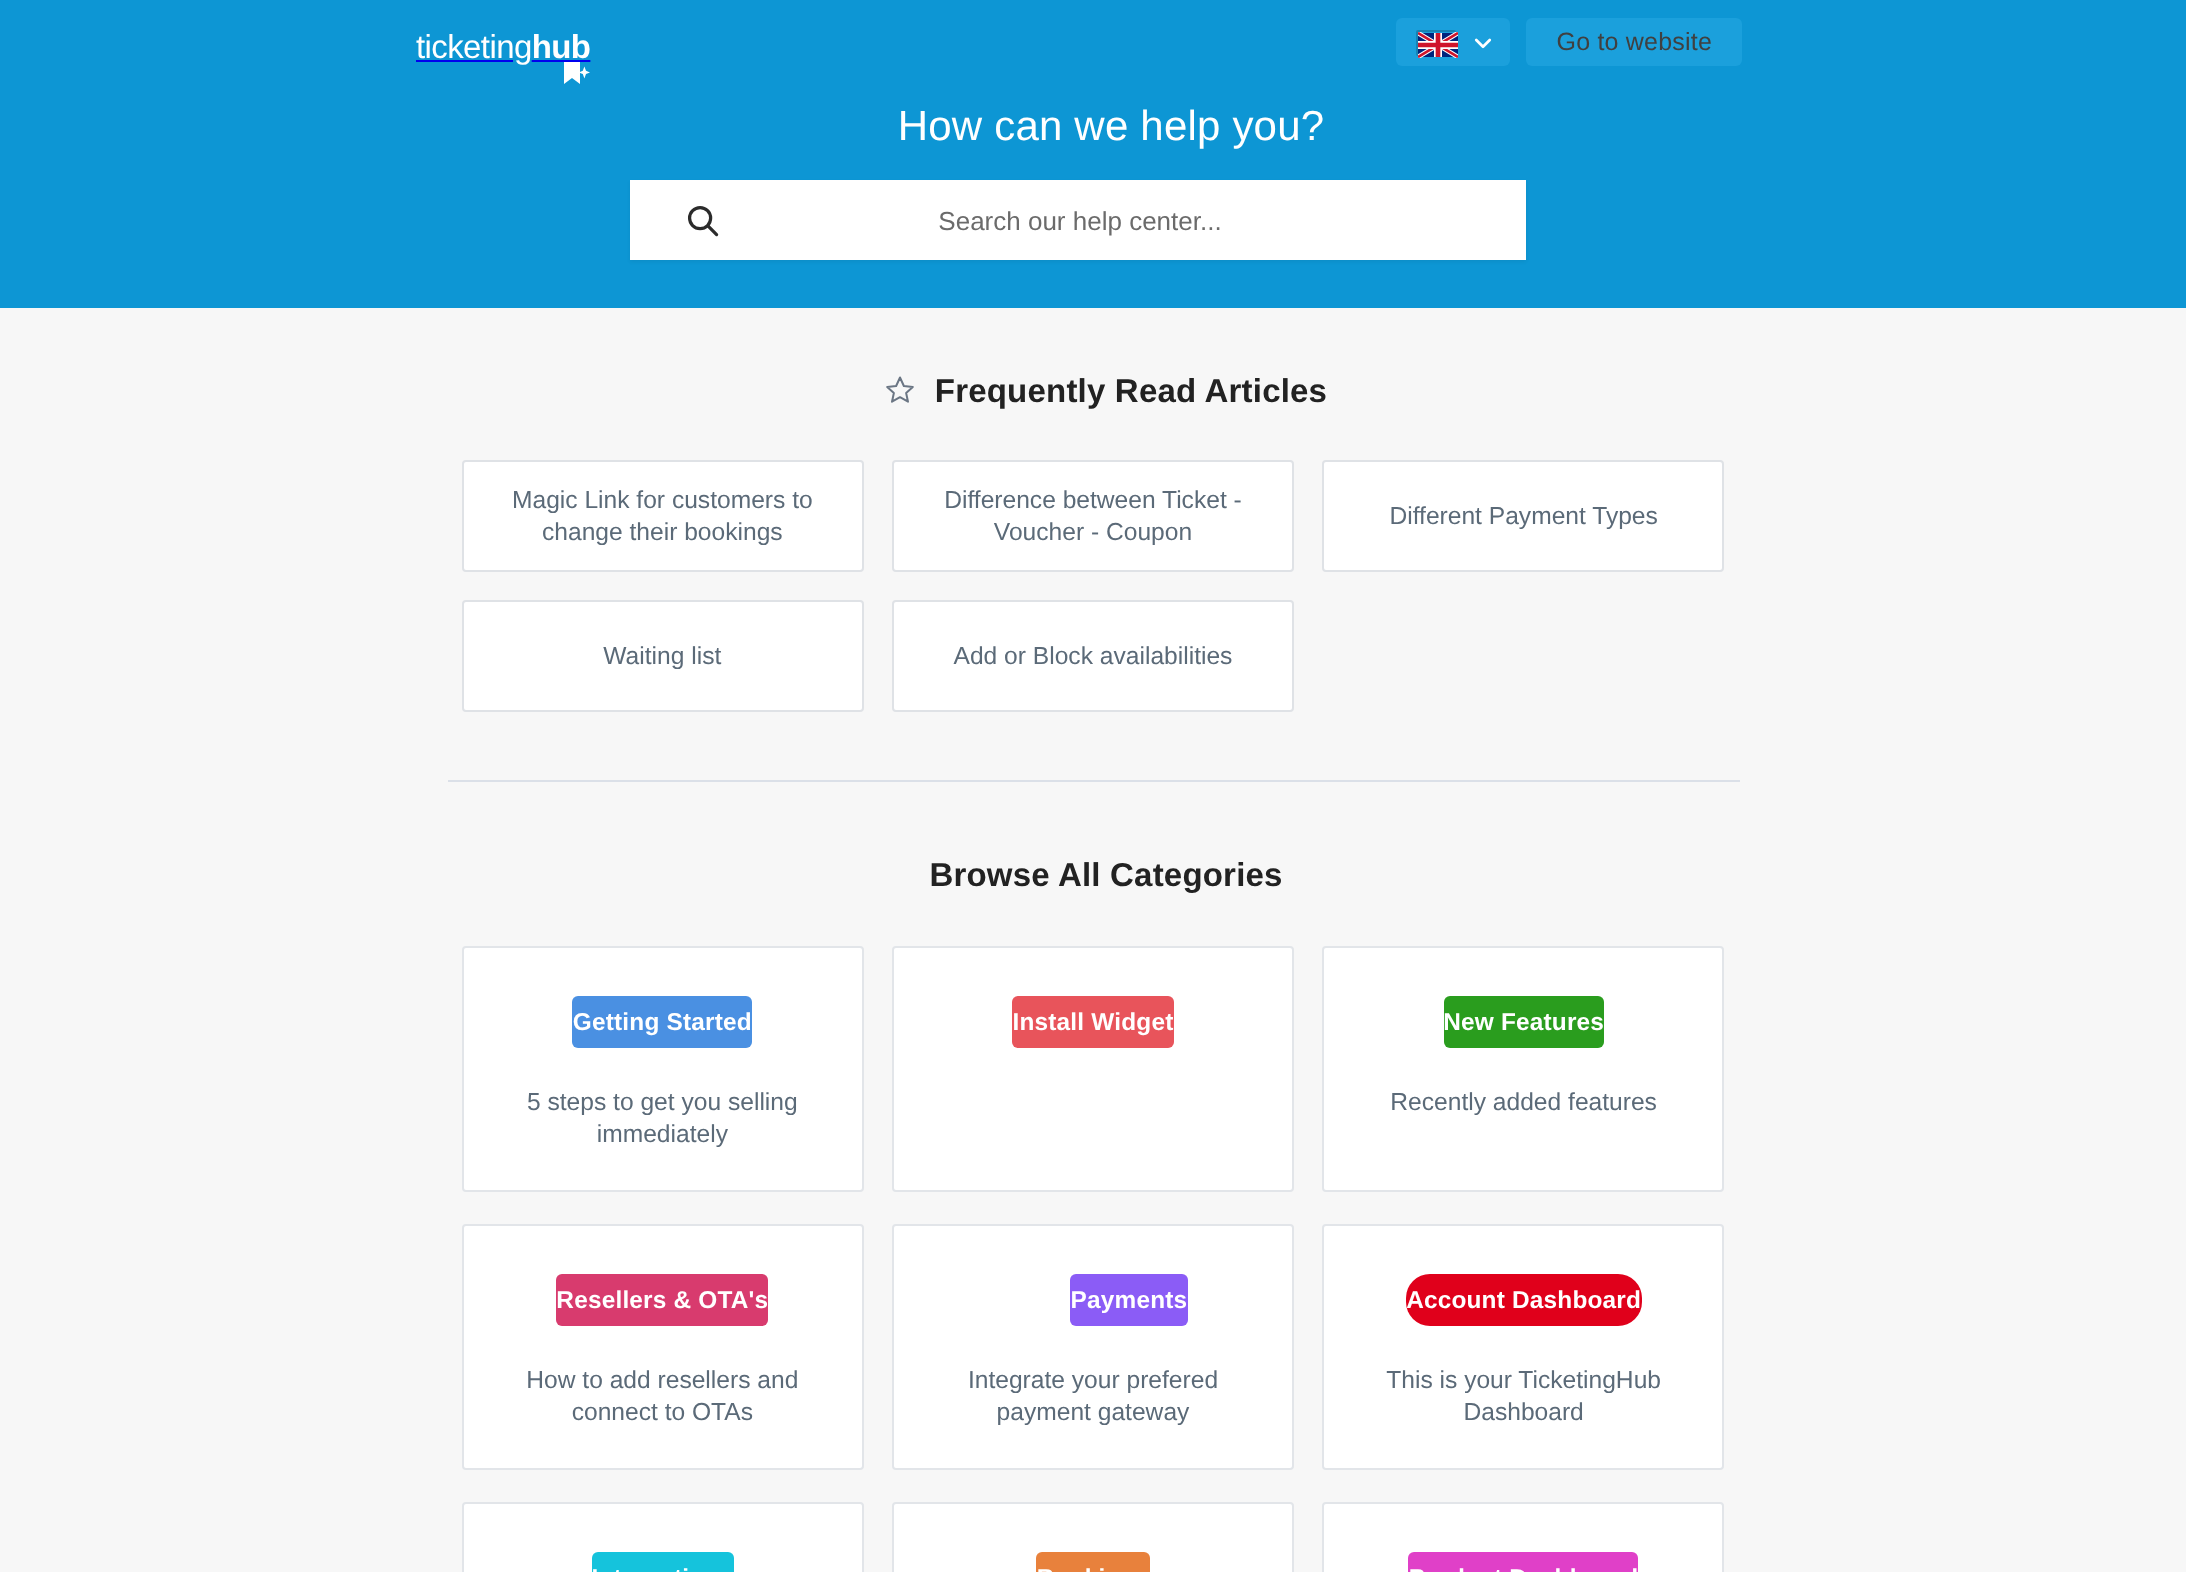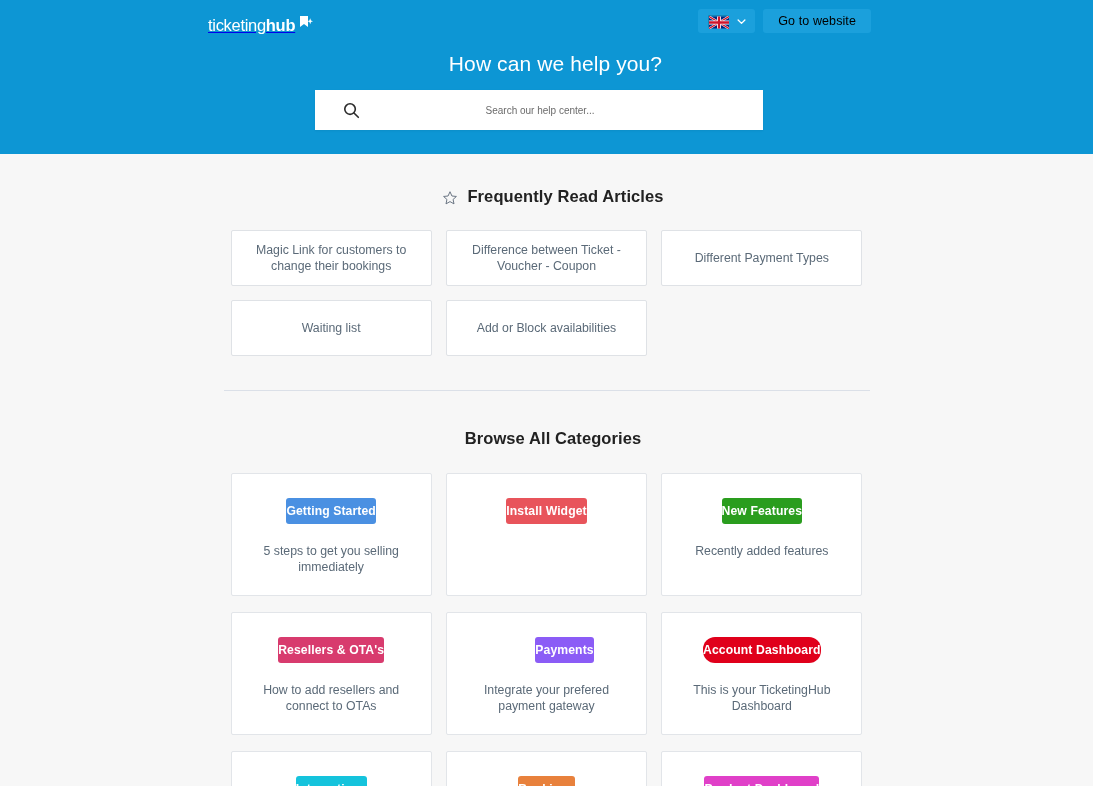--- a/index.html
+++ b/index.html
@@ -29,23 +29,24 @@
     position: absolute;
     top: 0; left: 0; right: 0;
     height: 46px;
   }
 
   .logo {
     position: absolute;
     left: 208px;
     top: 14px;
     display: flex;
-    align-items: center;
+    align-items: flex-end;
     height: 22px;
     user-select: none;
+    flex-direction: column;
   }
   .logo-text {
     font-size: 16.5px;
     letter-spacing: -0.3px;
     line-height: 20px;
     color: #ffffff;
   }
   .logo-text .lt-light { font-weight: 400; }
   .logo-text .lt-bold  { font-weight: 700; }
   .logo-mark {
@@ -85,21 +86,21 @@
     border-radius: 1px;
   }
   .chevron-down {
     width: 9px;
     height: 9px;
     display: block;
   }
 
   .go-website-btn {
     background: #1ba0dc;
-    color: #000000;
+    color: #404040;
     border: none;
     border-radius: 3px;
     height: 24px;
     padding: 0 15px;
     font-size: 12.5px;
     font-family: "Liberation Sans", sans-serif;
     cursor: pointer;
     letter-spacing: 0.1px;
     line-height: 24px;
   }
@@ -132,42 +133,42 @@
     display: flex;
     align-items: center;
     justify-content: flex-start;
     flex: 0 0 auto;
   }
   .search-input {
     flex: 1 1 auto;
     border: none;
     outline: none;
     height: 38px;
-    font-size: 10px;
+    font-size: 13px;
     font-family: "Liberation Sans", sans-serif;
     color: #555;
     text-align: center;
     padding-right: 56px;
     background: transparent;
   }
   .search-input::placeholder { color: #6b6b6b; opacity: 1; }
 
   
   .main {
     width: 100%;
   }
 
   .section-heading {
     text-align: center;
     font-size: 16.5px;
     font-weight: 700;
     color: #222;
     letter-spacing: 0.1px;
     display: flex;
-    align-items: flex-end;
+    align-items: flex-start;
     justify-content: center;
     gap: 9px;
     margin-left: 13px;
   }
 
   .star-icon { width: 16px; height: 16px; display:block; }
 
   .freq-section { padding-top: 33px; }
 
   .grid {

